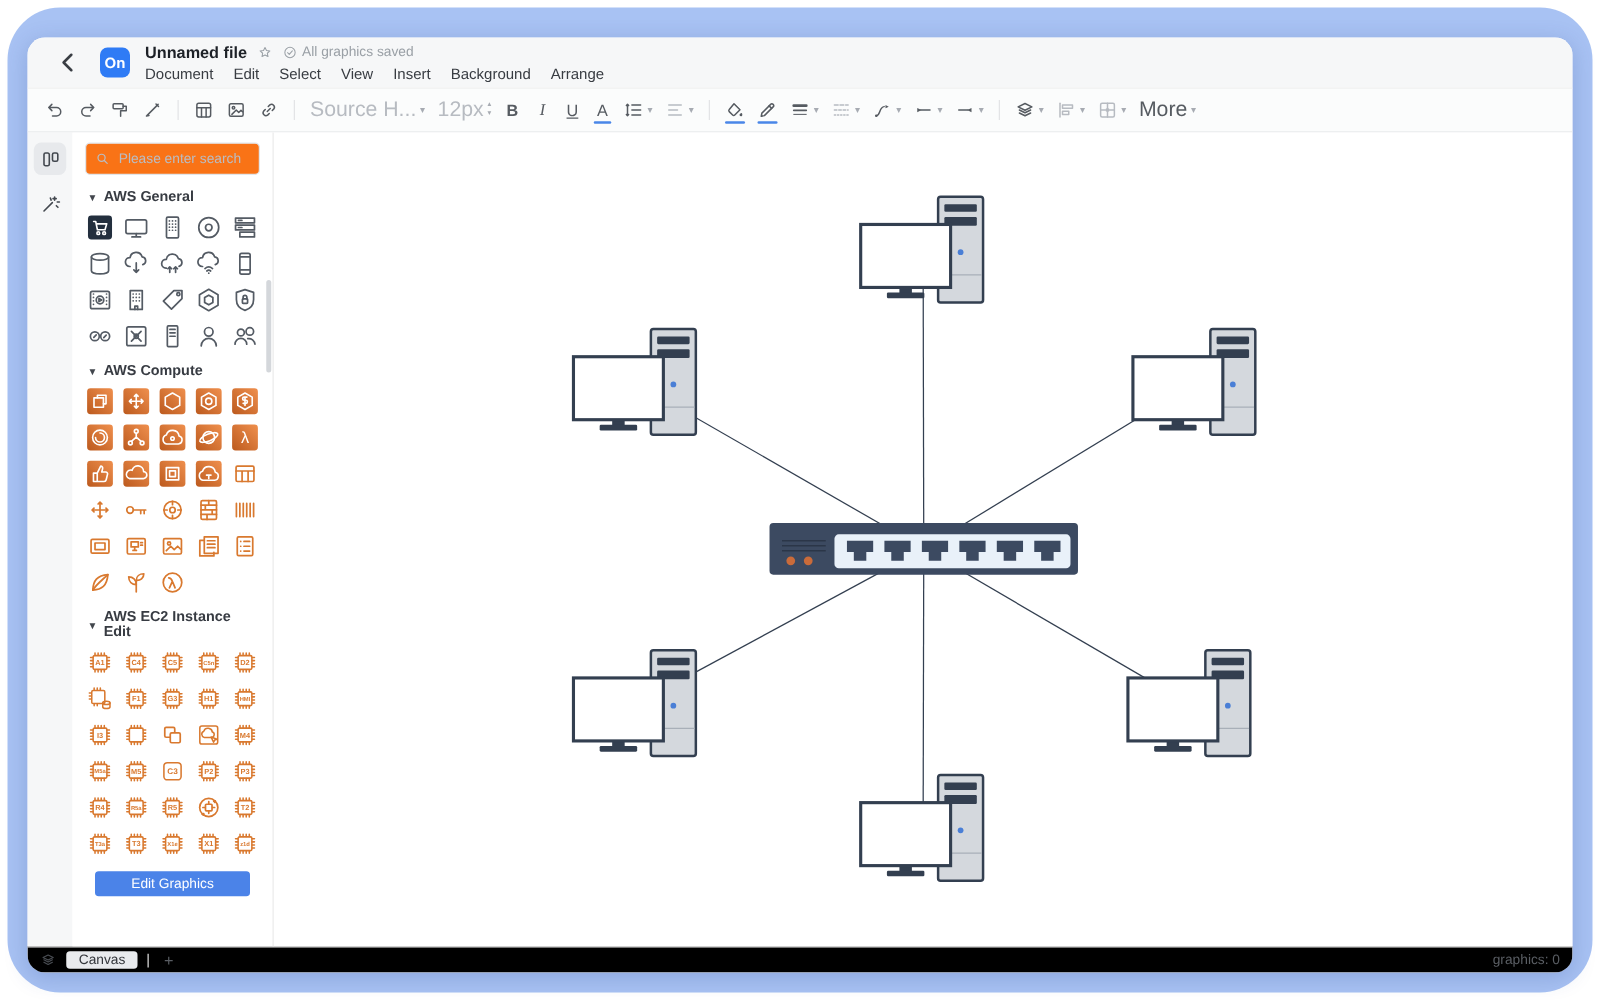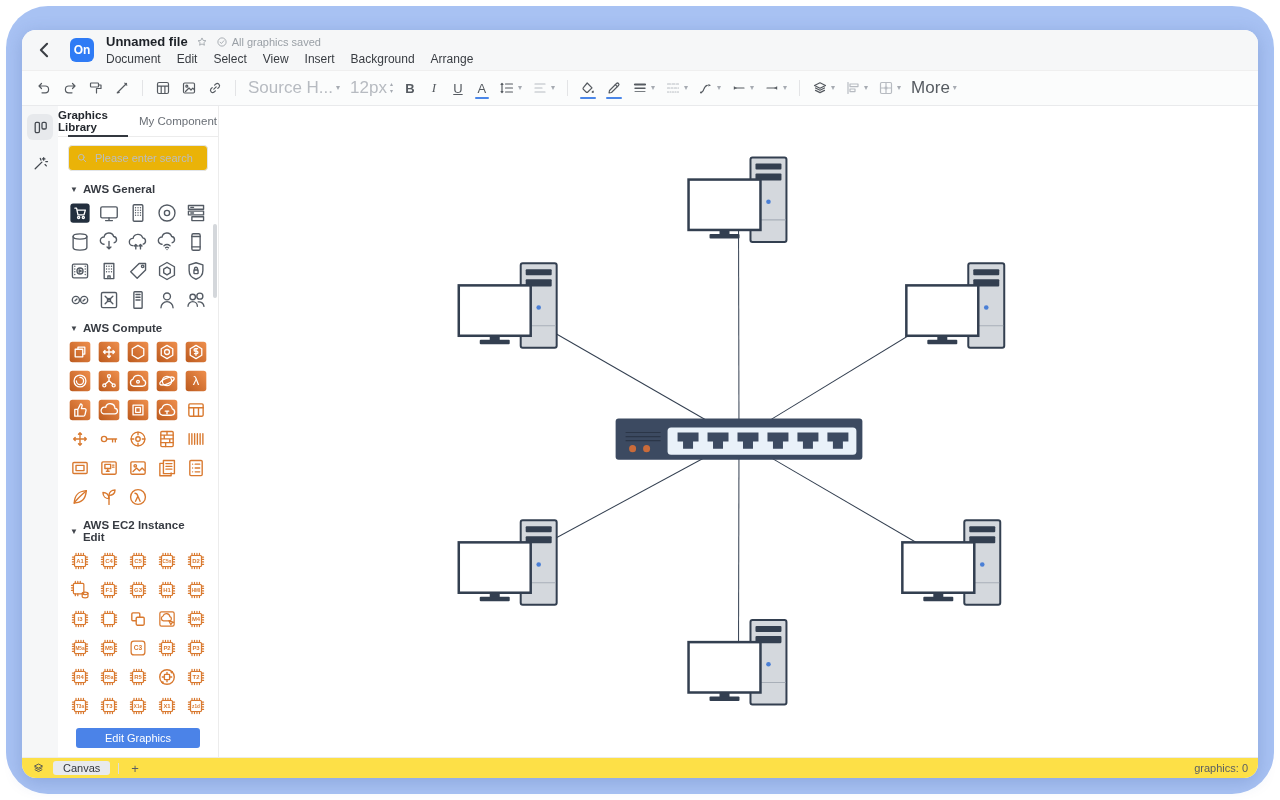--- a/index.html
+++ b/index.html
@@ -2,21 +2,21 @@
 <html><head>
 <meta charset="utf-8">
 <style>
   html,body{margin:0;padding:0;width:1280px;height:800px;background:#fff;
     font-family:"Liberation Sans",sans-serif;overflow:hidden;-webkit-font-smoothing:antialiased}
   .frame{position:absolute;inset:6px;background:#a8c2f3;border-radius:42px}
   .window{position:absolute;left:22px;top:30px;width:1236px;height:748px;background:#fff;
     border-radius:14px;overflow:hidden;display:flex;flex-direction:column;
     box-shadow:0 4px 18px rgba(40,70,140,.22)}
   
-  .header{flex:0 0 40px;background:#f6f7f8;display:flex;align-items:center;padding-left:12px}
+  .header{flex:0 0 40px;background:#f6f7f8;display:flex;align-items:center;padding-left:22px}
   .back{width:22px;height:22px;display:flex;align-items:center;justify-content:center;color:#3a3e44}
   .logo{width:24px;height:24px;border-radius:6px;background:#2f7bf5;color:#fff;font-weight:bold;
     font-size:12px;display:flex;align-items:center;justify-content:center;margin-left:14px}
   .head-col{margin-left:12px;display:flex;flex-direction:column;justify-content:center;gap:1px}
   .title-row{display:flex;align-items:center;gap:8px;height:16px}
   .doc-title{font-size:13px;font-weight:bold;color:#1d2127}
   .star{color:#9aa0a6;display:flex}
   .saved{display:flex;align-items:center;gap:4px;color:#9aa0a6;font-size:11px}
   .menu-row{display:flex;gap:16px;height:16px;align-items:center}
   .menu-item{font-size:12px;color:#383c42;cursor:default}
@@ -41,39 +41,39 @@
   .rail{width:36px;background:#f6f7f8;display:flex;flex-direction:column;align-items:center;
     padding-top:8px;gap:10px}
   .rail-btn{width:26px;height:26px;border-radius:6px;display:flex;align-items:center;justify-content:center;color:#43484f}
   .rail-btn.active{background:#e7e9ec}
   .rail-btn svg{width:17px;height:17px}
   .panel{width:160px;background:#fff;display:flex;flex-direction:column;position:relative;overflow:hidden}
   .tabs{flex:0 0 30px;display:flex;border-bottom:1px solid #ececec}
   .tab{flex:1;display:flex;align-items:center;justify-content:center;font-size:11.5px;color:#6a6f76;position:relative}
   .tab.active{color:#24282e;font-weight:bold}
   .tab.active:after{content:"";position:absolute;left:10px;right:10px;bottom:-1px;height:2px;background:#33383f}
-  .search{margin:8px 10px 4px;height:24px;border:1px solid #e2e5e9;border-radius:4px;background:#eab308;
+  .search{margin:8px 10px 4px;height:24px;border:1px solid #e2e5e9;border-radius:4px;background:#f97316;
     display:flex;align-items:center;padding:0 7px;gap:5px}
   .search svg{width:12px;height:12px;color:#b9bdc4;flex:0 0 12px}
   .search input{border:none;outline:none;width:100%;font-size:11px;color:#333;background:transparent;
     font-family:"Liberation Sans",sans-serif}
   .search input::placeholder{color:#b9bdc4}
   .sec-head{display:flex;align-items:center;gap:5px;padding:8px 12px 4px;font-size:11.5px;font-weight:bold;color:#373b42}
   .sec-caret{font-size:8px;color:#42464d}
   .grid{display:grid;grid-template-columns:repeat(5,1fr);padding:2px 7px;row-gap:5px;justify-items:center}
   .cell{width:24px;height:24px;display:flex;align-items:center;justify-content:center}
   .cell svg{width:22px;height:22px;display:block}
   .more-btn{margin:8px auto 0;width:124px;flex:0 0 20px;background:#4b83e8;color:#fff;font-size:11px;
     border:none;border-radius:3px;display:flex;align-items:center;justify-content:center;cursor:pointer;
     font-family:"Liberation Sans",sans-serif}
   .scroll-thumb{position:absolute;right:1px;top:118px;width:4px;height:74px;border-radius:2px;background:#d4d7db}
   .canvas{flex:1;position:relative;background:#fff;border-left:1px solid #ececec}
   .canvas svg{position:absolute;inset:0;width:100%;height:100%}
   
-  .statusbar{flex:0 0 20px;border-top:1px solid #ebebeb;background:#fde047;display:flex;align-items:center;
+  .statusbar{flex:0 0 20px;border-top:1px solid #ebebeb;background:#000000;display:flex;align-items:center;
     padding:0 10px;gap:8px}
   .sb-icon{color:#4a4e54;display:flex}
   .sb-icon svg{width:13px;height:13px}
   .pill{background:#e8eaed;border-radius:3px;padding:1px 10px;font-size:11px;color:#33363b}
   .sb-sep{width:1px;height:11px;background:#ddd}
   .sb-plus{font-size:13px;color:#5a5e64;padding:0 4px}
   .sb-right{margin-left:auto;font-size:11px;color:#5a5e64}
 </style>
 </head>
 <body>
@@ -287,24 +287,20 @@
           </svg>
       </div>
       <div class="rail-btn">
         <svg viewBox="0 0 16 16" fill="none" stroke="currentColor" stroke-width="1.2" stroke-linecap="round">
             <path d="M3 13 9.3 6.7M11 2.5v2.4M9.8 3.7h2.4M13 6.2h1.6M12.3 9l1.2 1.2M7.8 3.2l.6 1.6"></path>
           </svg>
       </div>
     </div>
 
     <div class="panel">
-      <div class="tabs">
-        <div class="tab active">Graphics Library</div>
-        <div class="tab">My Component</div>
-      </div>
       <div class="search">
         <svg viewBox="0 0 16 16" fill="none" stroke="currentColor" stroke-width="1.3" stroke-linecap="round">
             <circle cx="7" cy="7" r="3.8"></circle>
             <path d="M9.9 9.9 13 13"></path>
           </svg>
         <input placeholder="Please enter search" style="">
       </div>
       <div id="sections">
           <div class="sec-head">
             <span class="sec-caret">▼</span>

